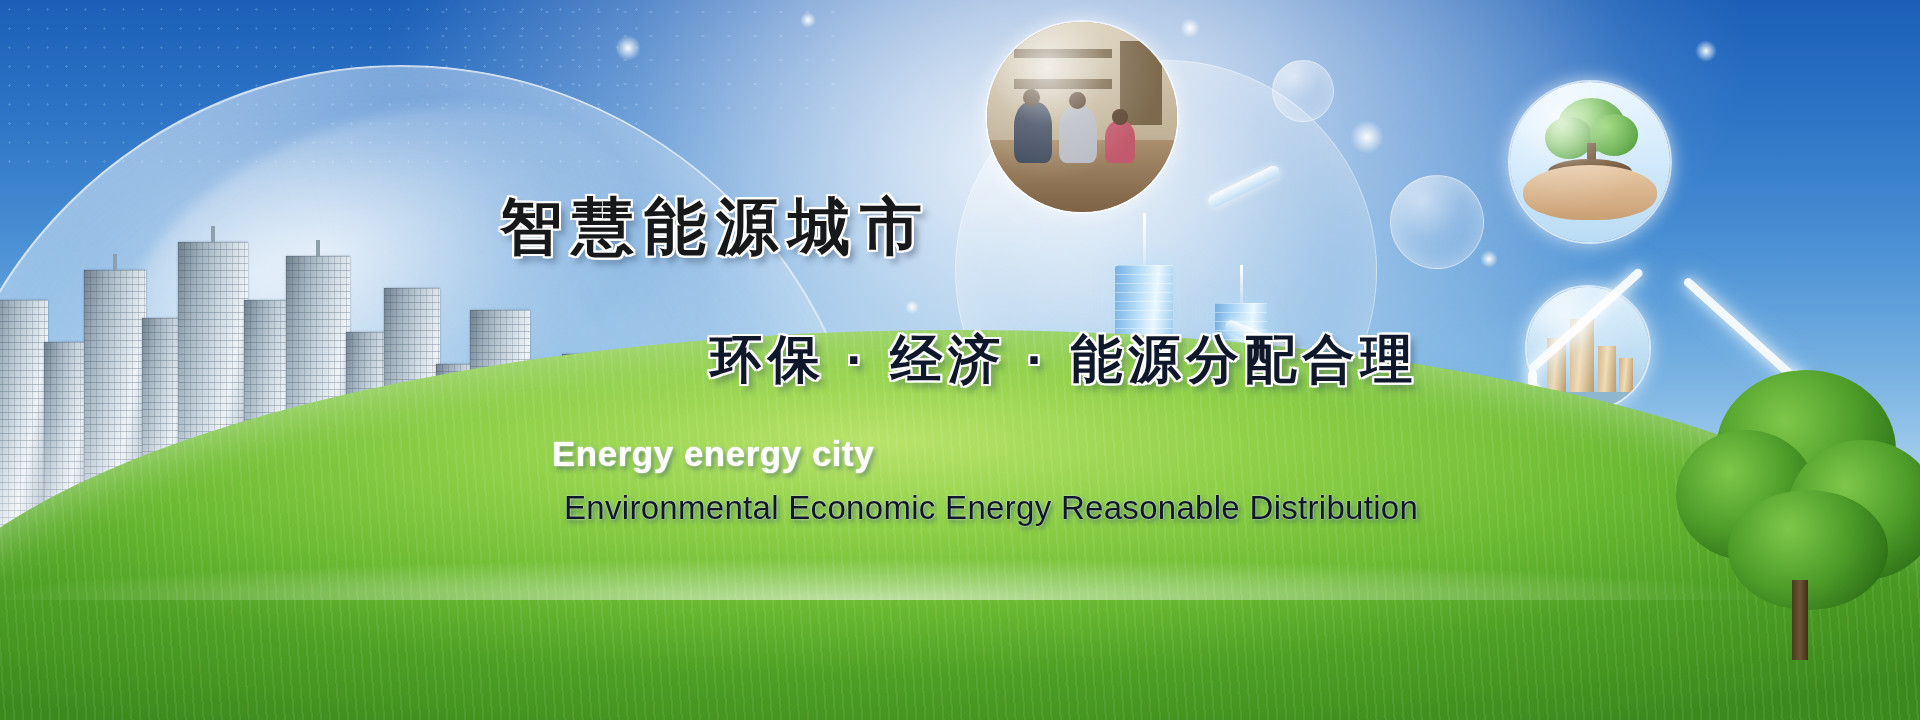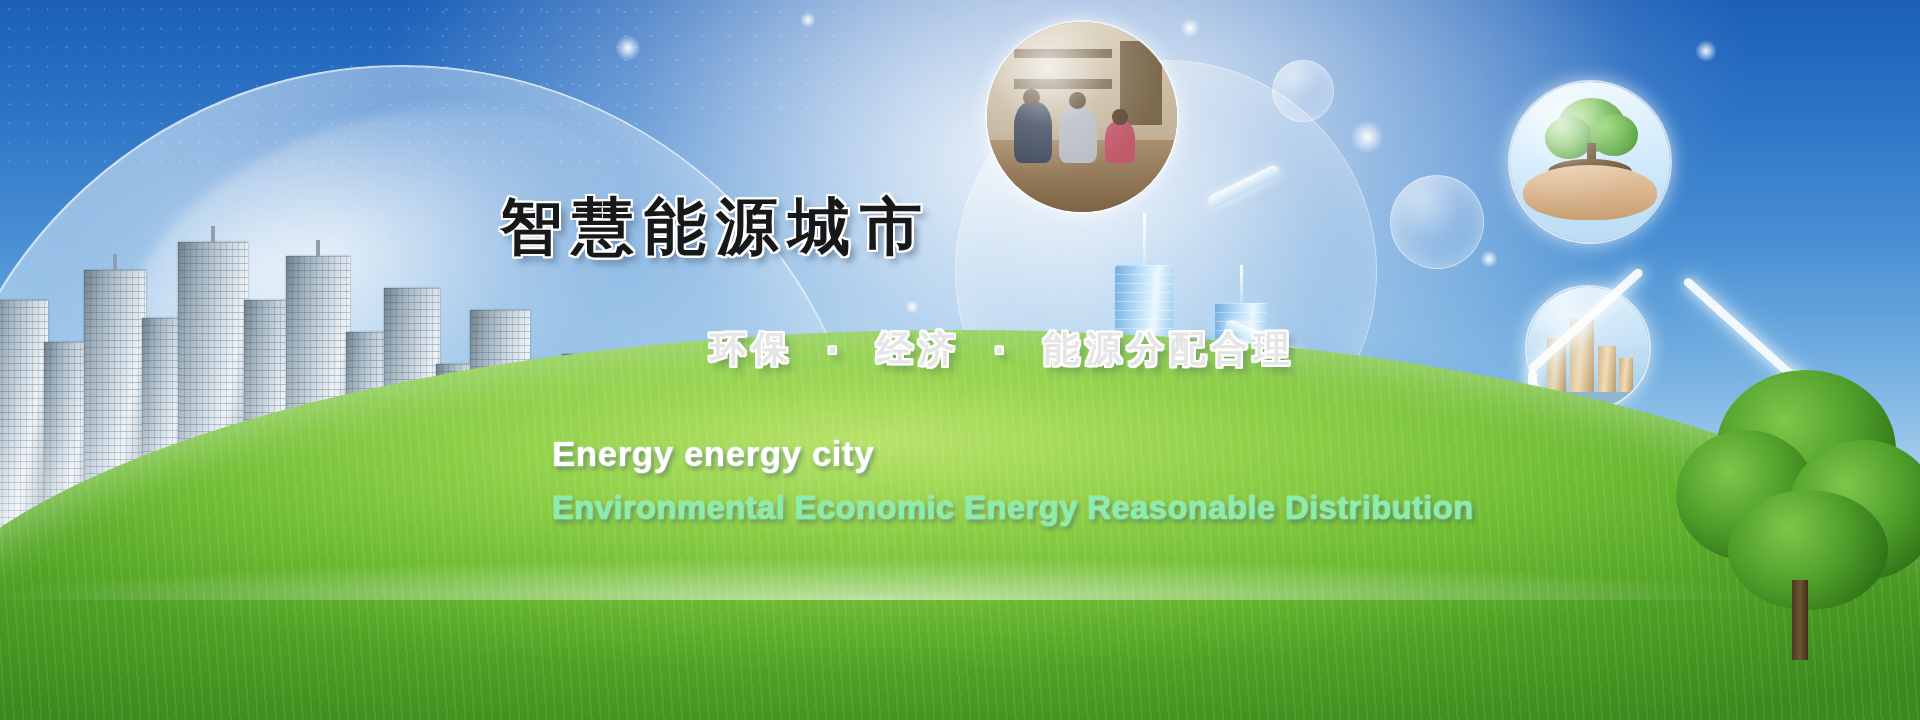--- a/index.html
+++ b/index.html
@@ -139,35 +139,35 @@
   .cn-title{position:absolute;left:500px;top:185px;
     font-size:62px;font-weight:700;letter-spacing:10px;color:#17181a;
     font-family:"Liberation Sans","DejaVu Sans",sans-serif;
     text-shadow:
       2px 0 0 #fff, -2px 0 0 #fff, 0 2px 0 #fff, 0 -2px 0 #fff,
       2px 2px 0 #fff, -2px 2px 0 #fff, 2px -2px 0 #fff, -2px -2px 0 #fff,
       5px 6px 7px rgba(30,50,80,.45);
     white-space:nowrap;}
 
   .cn-sub{position:absolute;left:710px;top:325px;
-    font-size:36px;font-weight:700;letter-spacing:6px;color:#e5e5e5;
-    font-family:Liberation Mono, monospace;
+    font-size:52px;font-weight:700;letter-spacing:6px;color:#0f172a;
+    font-family:Liberation Sans, sans-serif;
     text-shadow:
       2px 0 0 #fff, -2px 0 0 #fff, 0 2px 0 #fff, 0 -2px 0 #fff,
       2px 2px 0 #fff, -2px 2px 0 #fff, 2px -2px 0 #fff, -2px -2px 0 #fff,
       5px 6px 7px rgba(30,50,80,.45);
     white-space:nowrap;}
 
   .en1{position:absolute;left:552px;top:434px;
     font-size:35px;font-weight:700;color:#ffffff;letter-spacing:.5px;
     text-shadow:0 0 2px rgba(255,255,255,.9), 2px 3px 5px rgba(40,70,110,.55);
     white-space:nowrap;}
 
-  .en2{position:absolute;left:552px;top:489px;
-    font-size:33px;font-weight:700;color:#86efac;letter-spacing:.3px;
+  .en2{position:absolute;left:564px;top:489px;
+    font-size:33px;font-weight:400;color:#0f172a;letter-spacing:.3px;
     text-shadow:0 0 2px rgba(255,255,255,.9), 2px 3px 5px rgba(40,70,110,.55);
     white-space:nowrap;}
 </style>
 </head>
 <body>
 
 <div id="banner">
 
   <div class="sky"></div>
   <div class="sky-glow"></div>

